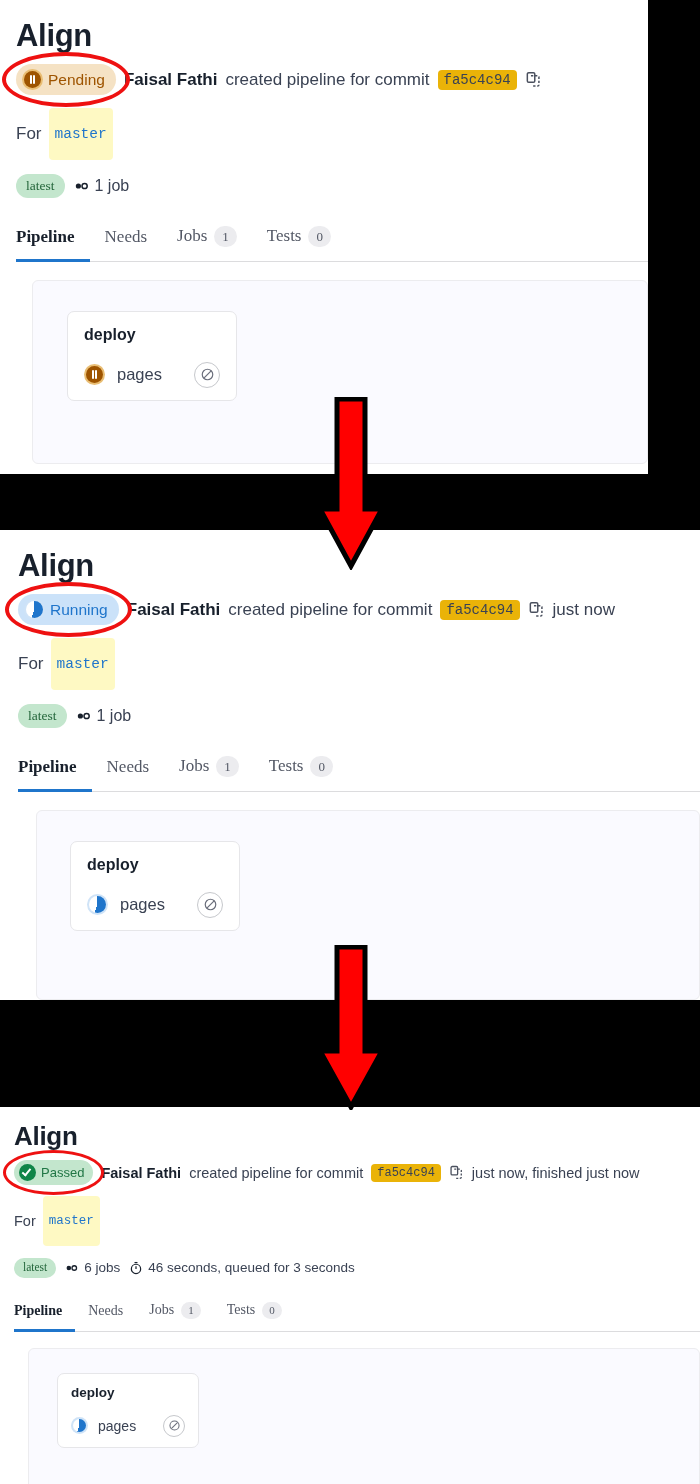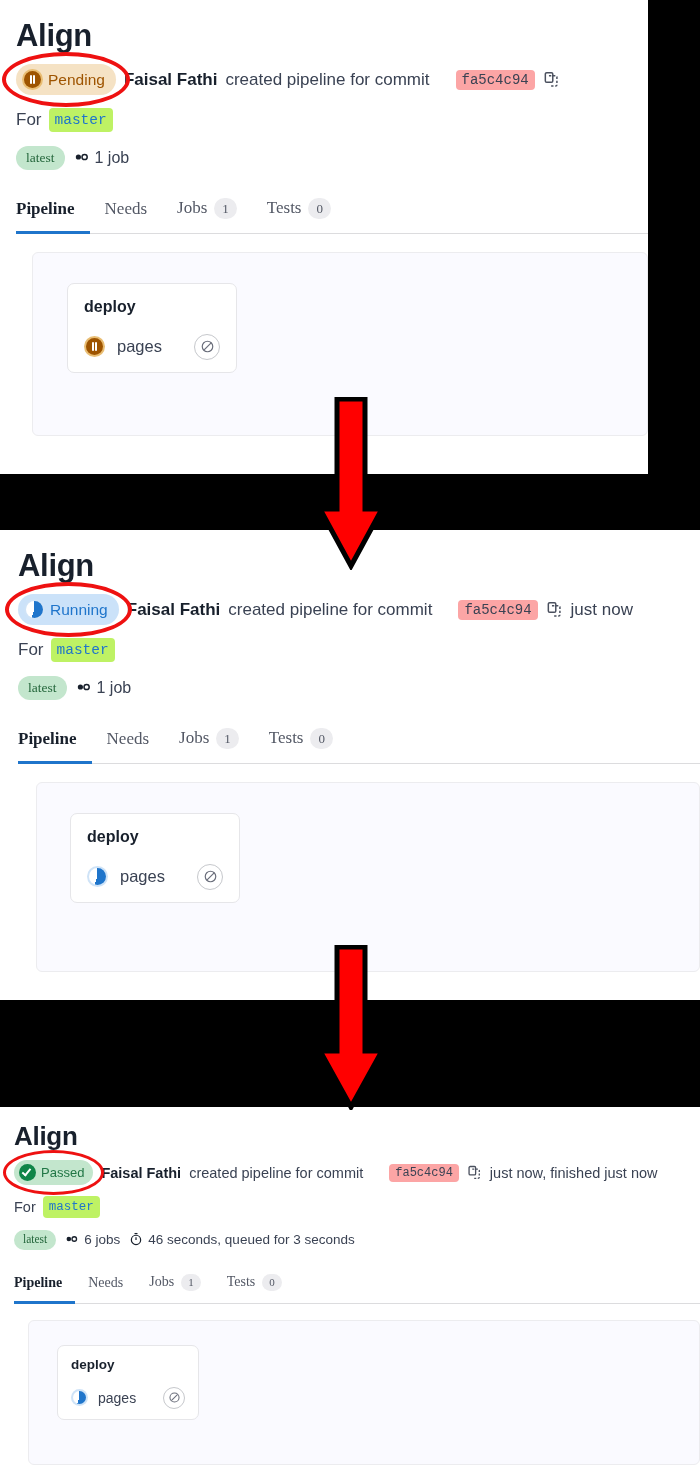--- a/index.html
+++ b/index.html
@@ -107,61 +107,60 @@
   }
   .p1 .ellipse { left: -14px; top: -12px; right: -14px; bottom: -12px; }
   .p2 .ellipse { left: -13px; top: -12px; right: -13px; bottom: -12px; }
   .p3 .ellipse { left: -11px; top: -10px; right: -11px; bottom: -10px; border-width: 3.5px; }
 
   
   .author { font-weight: bold; color: #18202c; }
   .commit-text { color: #3a4253; }
   .sha {
     font-family: "Liberation Mono", monospace;
-    background: #fca5a5;
+    background: #eab308;
     border-radius: 4px;
     color: #3a4253;
     padding: 2px 6px;
-    margin-left: 18px;
   }
   .p1 .sha, .p2 .sha { font-size: 14px; }
   .p3 .sha { font-size: 12px; }
   .timeinfo { color: #3a4253; }
 
   .copy-icon { display: inline-flex; color: #4a505e; flex: none; }
 
   
   .for-row { display: flex; align-items: center; gap: 7px; color: #3a4253; }
   .p1 .for-row { margin-top: 13px; font-size: 17px; }
   .p2 .for-row { margin-top: 13px; font-size: 17px; }
   .p3 .for-row { margin-top: 11px; font-size: 14.5px; }
   .ref-badge {
     font-family: "Liberation Mono", monospace;
-    background: #bef264;
+    background: #fef9c3;
     color: #1f75cb;
     border-radius: 4px;
-    padding: 4px 6px;
+    padding: 18px 6px;
   }
   .p1 .ref-badge, .p2 .ref-badge { font-size: 14.5px; }
   .p3 .ref-badge { font-size: 12.5px; }
 
   
   .meta-row { display: flex; align-items: center; gap: 9px; color: #3a4253; white-space: nowrap; }
   .p1 .meta-row { margin-top: 14px; font-size: 16px; }
   .p2 .meta-row { margin-top: 14px; font-size: 16px; }
   .p3 .meta-row { margin-top: 12px; font-size: 13.5px; }
 
   .latest-badge {
     background: #c3e6cd; color: #24663b;
     border-radius: 999px; font-weight: 400; line-height: 1; font-family: Liberation Serif, serif;
   }
   .p1 .latest-badge, .p2 .latest-badge { padding: 5px 10px; font-size: 13.5px; }
   .p3 .latest-badge { padding: 4px 9px; font-size: 11.5px; }
 
-  .meta-item { display: inline-flex; align-items: flex-start; gap: 5px; }
+  .meta-item { display: inline-flex; align-items: center; gap: 5px; }
   .mico { display: inline-flex; color: #18202c; flex: none; }
 
   
   .tabs {
     display: flex;
     align-items: flex-end;
     gap: 0;
     border-bottom: 1px solid #dcdcde;
   }
   .p1 .tabs { margin-top: 28px; }

